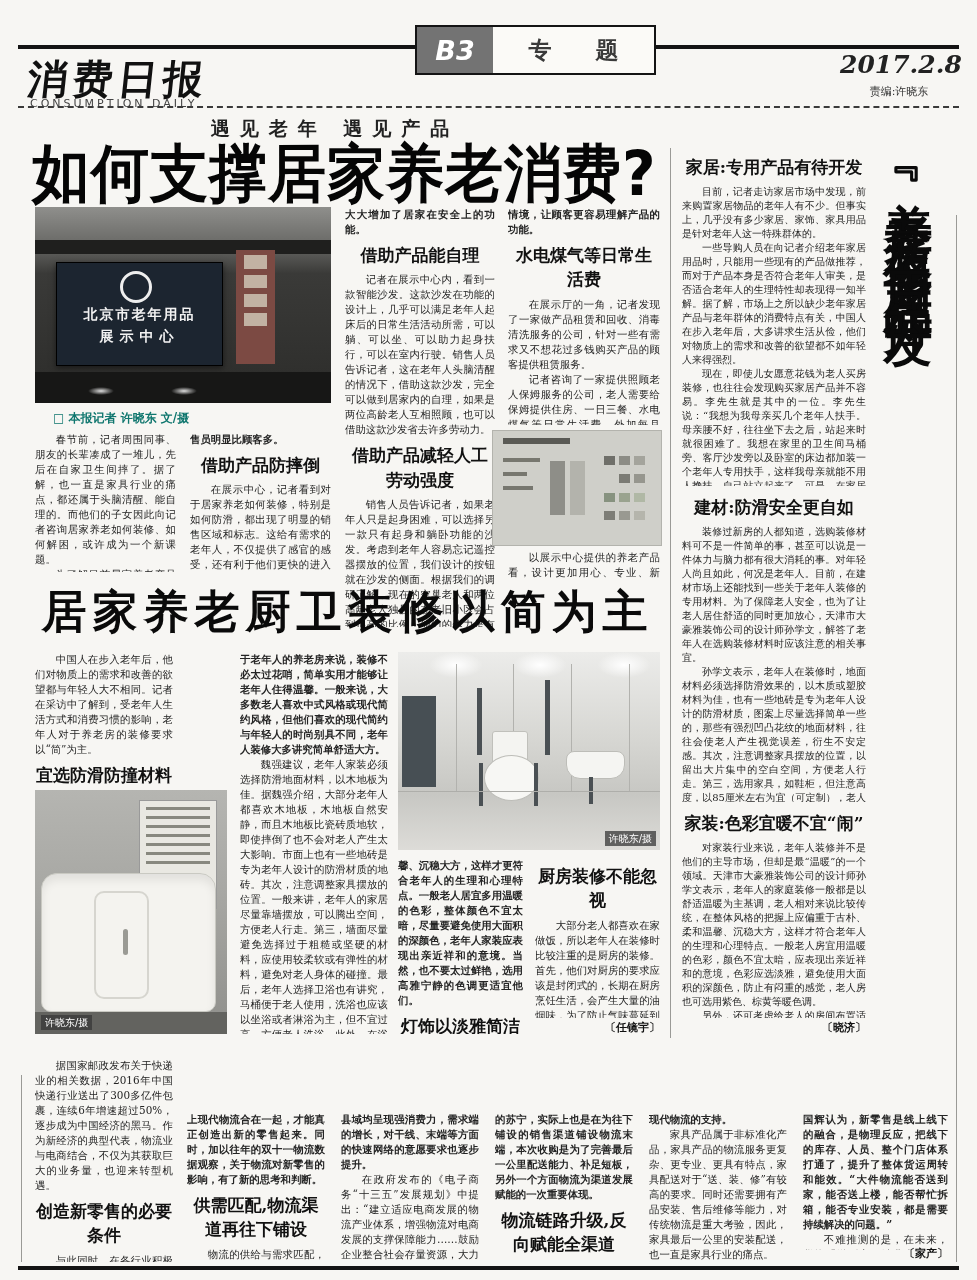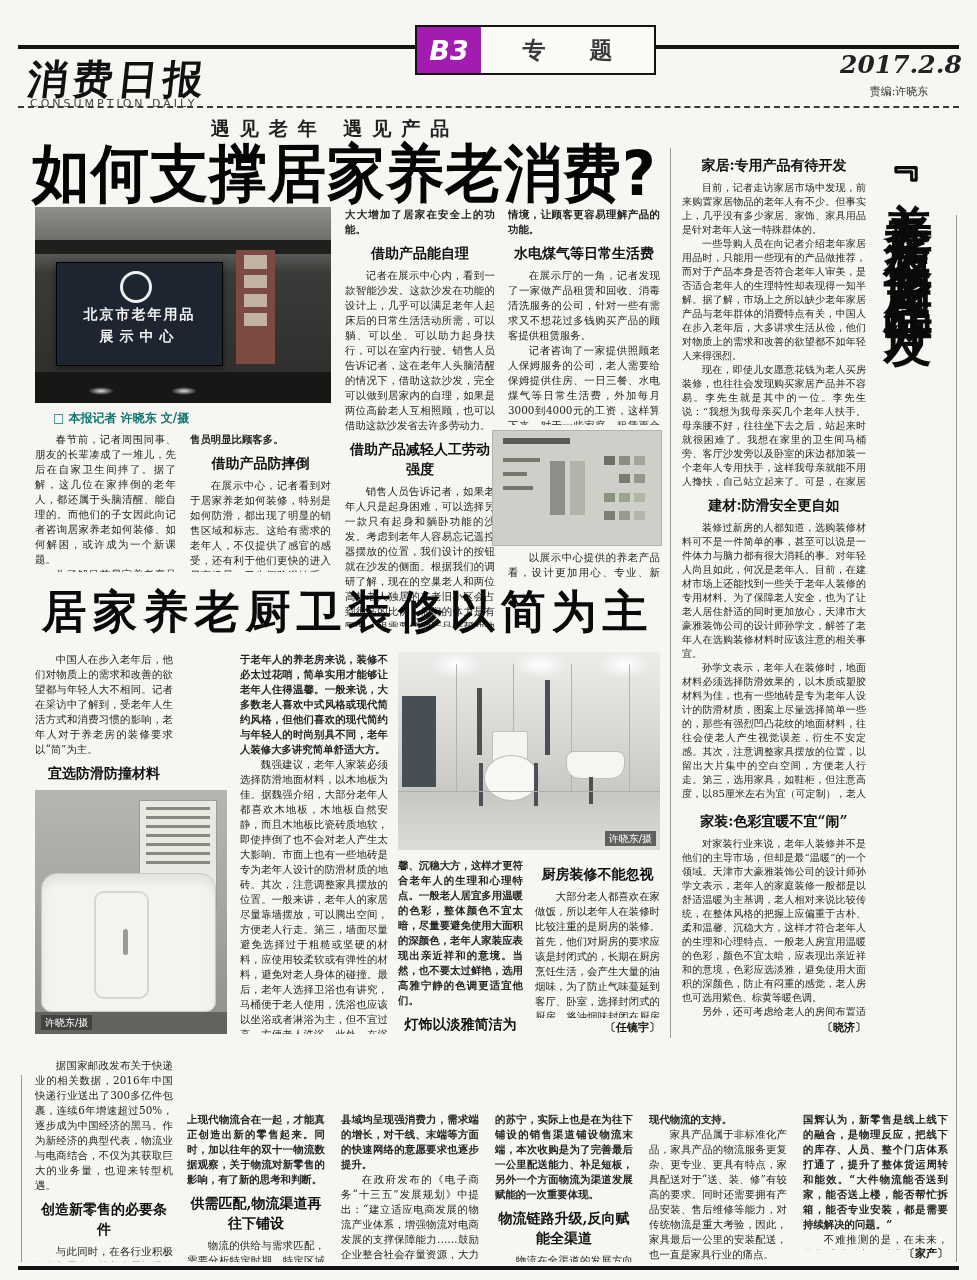--- a/index.html
+++ b/index.html
@@ -2,21 +2,21 @@
 <html><head>
 <meta charset="utf-8">
 <style>
   html,body{margin:0;padding:0;background:#888;}
   #page{position:relative;width:977px;height:1280px;background:#f7f6f3;
         font-family:"DejaVu Serif","Liberation Serif",serif;color:#1c1c1c;overflow:hidden;}
   .abs{position:absolute;}
   
   .rule{background:#141414;}
   .b3box{border:2px solid #141414;background:#fbfaf7;display:flex;align-items:stretch;}
-  .b3sq{width:64px;background:#a21caf;color:#fff;font:italic bold 27px "DejaVu Sans",sans-serif;
+  .b3sq{width:76px;background:#737373;color:#fff;font:italic bold 27px "DejaVu Sans",sans-serif;
         display:flex;align-items:center;justify-content:center;}
   .secname{flex:1;display:flex;align-items:center;justify-content:center;
         font:bold 23px "DejaVu Serif",serif;letter-spacing:18px;color:#3a3a3a;padding-left:18px;}
   .logo{font:bold 40px "DejaVu Serif",serif;letter-spacing:5px;transform:skewX(-6deg);color:#111;}
   .logo-en{font:11px "DejaVu Sans",sans-serif;letter-spacing:3px;color:#444;}
   .date{font:italic bold 25px "DejaVu Serif",serif;color:#222;text-align:right;}
   .editor{font:11px "DejaVu Sans",sans-serif;color:#333;text-align:center;}
   .dashrule{border-top:2px dashed #3a3a3a;height:0;}
   
   .kicker{font:bold 19px "DejaVu Serif",serif;letter-spacing:10px;text-align:center;color:#222;}
@@ -24,21 +24,21 @@
       transform:scaleY(1.08);transform-origin:top left;}
   .h2{font:bold 45px "DejaVu Serif",serif;letter-spacing:6px;color:#0a0a0a;text-align:center;white-space:nowrap;}
   .h3{font:600 37px "DejaVu Sans",sans-serif;letter-spacing:2px;color:#161616;text-align:center;white-space:nowrap;}
   .vhead{writing-mode:vertical-rl;font:bold 49px "DejaVu Serif",serif;letter-spacing:10px;
          color:#0a0a0a;text-align:left;line-height:1.0;}
   
   .col{overflow:hidden;font-size:10.4px;line-height:1.44;text-align:justify;color:#242424;}
   .col.small{font-size:10px;line-height:1.4;}
   .tx-p{text-indent:2em;margin:0;}
   .tx-lead{text-indent:0;margin:0;font-weight:bold;}
-  .tx-sub{font-weight:bold;text-align:center;text-indent:0;margin:6px 0 5px 0;font-size:14px;color:#111;}
+  .tx-sub{font-weight:bold;text-align:center;text-indent:0;margin:6px 0 5px 0;font-size:17px;color:#111;}
   .byline{font:bold 12px "DejaVu Serif",serif;color:#0f766e;margin-left:18px;}
   .sig{font:bold 11px "DejaVu Serif",serif;color:#111;}
   .vline{background:#9a9a96;width:1px;}
   
   .photo{overflow:hidden;}
   .credit{position:absolute;font:10px "DejaVu Sans",sans-serif;color:#fff;
           background:rgba(55,55,55,.75);padding:0 4px;line-height:15px;}
   
   .p1{background:linear-gradient(180deg,#8f8f8c 0%,#6b6b68 18%,#3a3a38 34%,#2c2c2a 100%);}
   .p1 .canopy{position:absolute;left:0;top:17%;width:100%;height:7%;background:#1f1f1e;}
@@ -114,21 +114,21 @@
         <i></i>
       </div>
     <div class="floor"></div>
     <div class="glow" style="left:18%;"></div>
     <div class="glow" style="left:46%;"></div>
   </div>
 
   <div class="abs byline" style="left:35px;top:410px;width:296px;">□ 本报记者 许晓东 文/摄</div>
 
   <div class="abs col" style="left:35px;top:432px;width:141px;height:140px;">
-      <p class="tx-p">春节前，记者周围同事、朋友的长辈凑成了一堆儿，先后在自家卫生间摔了。据了解，这几位在家摔倒的老年人，都还属于头脑清醒、能自理的。而他们的子女因此向记者咨询居家养老如何装修、如何解困，或许成为一个新课题。</p>
+      <p class="tx-p">春节前，记者周围同事、朋友的长辈凑成了一堆儿，先后在自家卫生间摔了。据了解，也一直是家具行业的痛点，都还属于头脑清醒、能自理的。而他们的子女因此向记者咨询居家养老如何装修、如何解困，或许成为一个新课题。</p>
       <p class="tx-p">为了解目前居家养老产品的市场状况，记者在春节前来到北京首家老年用品展示中心，展示中心面积很大，但不知是不是因为临近春节的原因，销</p>
     </div>
   <div class="abs col" style="left:190px;top:432px;width:141px;height:140px;">
       <p class="tx-lead">售员明显比顾客多。</p>
       <p class="tx-sub">借助产品防摔倒</p>
       <p class="tx-p">在展示中心，记者看到对于居家养老如何装修，特别是如何防滑，都出现了明显的销售区域和标志。这给有需求的老年人，不仅提供了感官的感受，还有利于他们更快的进入居家场景。卫生间防滑扶手、可以开门进入的浴缸、沙发边上的起身助力器，可帮助老年人起身的沙发，等等，都在老年人居家生活需要帮助的地方，通过增加产品的功能，提供了非常到位的服务，充分体现出对老年人“安度晚年”的帮助，</p>
     </div>
   <div class="abs col" style="left:345px;top:207px;width:150px;height:420px;">
       <p class="tx-lead">大大增加了居家在安全上的功能。</p>
       <p class="tx-sub">借助产品能自理</p>

